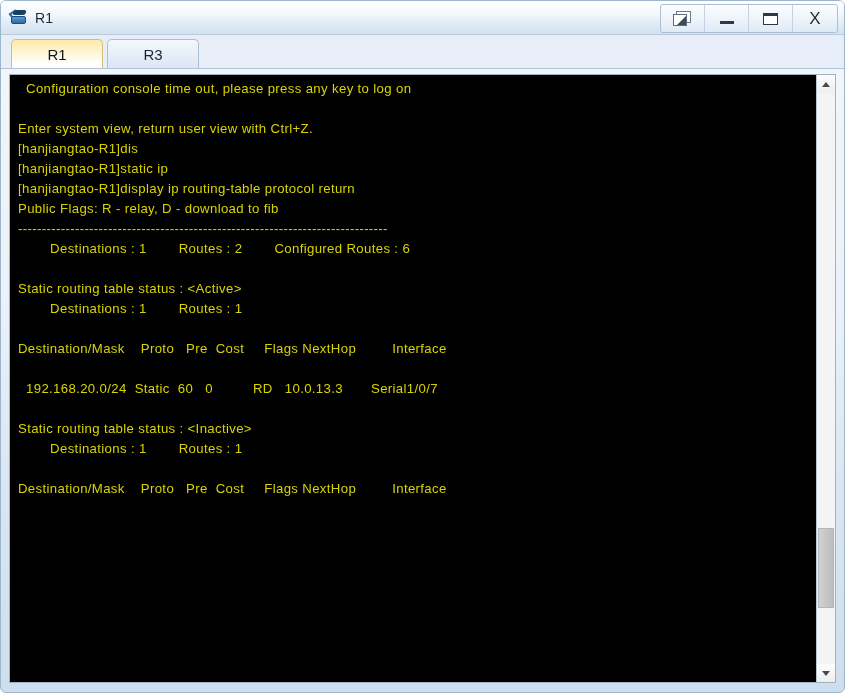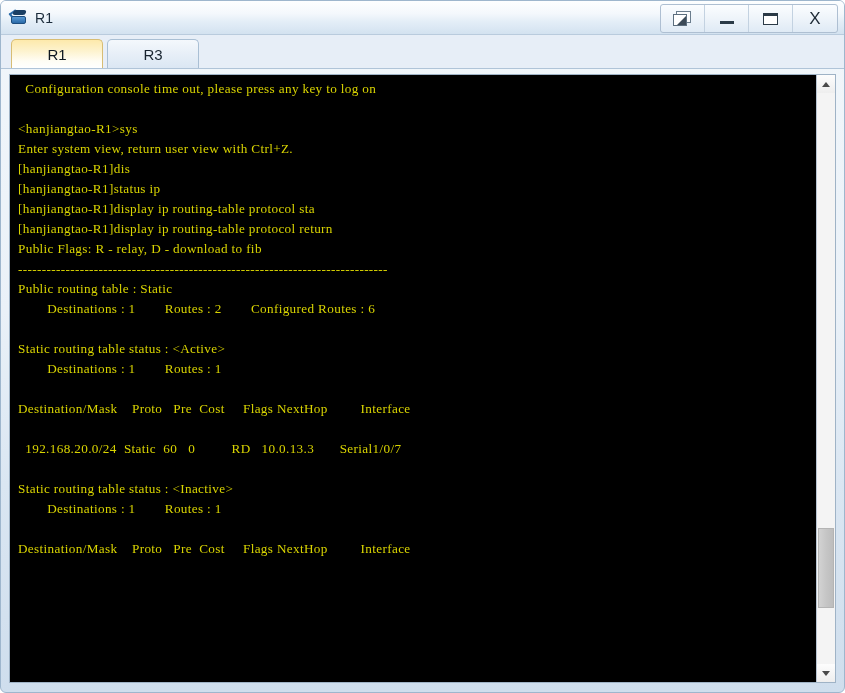--- a/index.html
+++ b/index.html
@@ -194,21 +194,21 @@
     overflow: hidden;
   }
   .terminal {
     flex: 1 1 auto;
     background: #000000;
     padding: 4px 0 0 8px;
     overflow: hidden;
     position: relative;
   }
   .term-line {
-    font-family: Liberation Serif, serif;
+    font-family: Liberation Sans, sans-serif;
     font-size: 13.2px;
     line-height: 20px;
     color: #d9d400;
     white-space: pre;
     letter-spacing: 0.35px;
     height: 20px;
   }
   .term-line.blank { color: transparent; }
   .cursor {
     display: inline-block;
@@ -301,29 +301,26 @@
     </div>
     <div class="tab">
       <span>R3</span>
     </div>
   </div>
 
   <div class="terminal-wrap">
     <div class="terminal" id="terminal">
         <div class="term-line">  Configuration console time out, please press any key to log on</div>
         <div class="term-line blank"> </div>
-        <div class="term-line">&lt;hanjiangtao-R1&gt;sys</div>
         <div class="term-line">Enter system view, return user view with Ctrl+Z.</div>
         <div class="term-line">[hanjiangtao-R1]dis</div>
-        <div class="term-line">[hanjiangtao-R1]status ip</div>
-        <div class="term-line">[hanjiangtao-R1]display ip routing-table protocol sta</div>
+        <div class="term-line">[hanjiangtao-R1]static ip</div>
         <div class="term-line">[hanjiangtao-R1]display ip routing-table protocol return</div>
         <div class="term-line">Public Flags: R - relay, D - download to fib</div>
         <div class="term-line">------------------------------------------------------------------------------</div>
-        <div class="term-line">Public routing table : Static</div>
         <div class="term-line">        Destinations : 1        Routes : 2        Configured Routes : 6</div>
         <div class="term-line blank"> </div>
         <div class="term-line">Static routing table status : &lt;Active&gt;</div>
         <div class="term-line">        Destinations : 1        Routes : 1</div>
         <div class="term-line blank"> </div>
         <div class="term-line">Destination/Mask    Proto   Pre  Cost     Flags NextHop         Interface</div>
         <div class="term-line blank"> </div>
         <div class="term-line">  192.168.20.0/24  Static  60   0          RD   10.0.13.3       Serial1/0/7</div>
         <div class="term-line blank"> </div>
         <div class="term-line">Static routing table status : &lt;Inactive&gt;</div>

